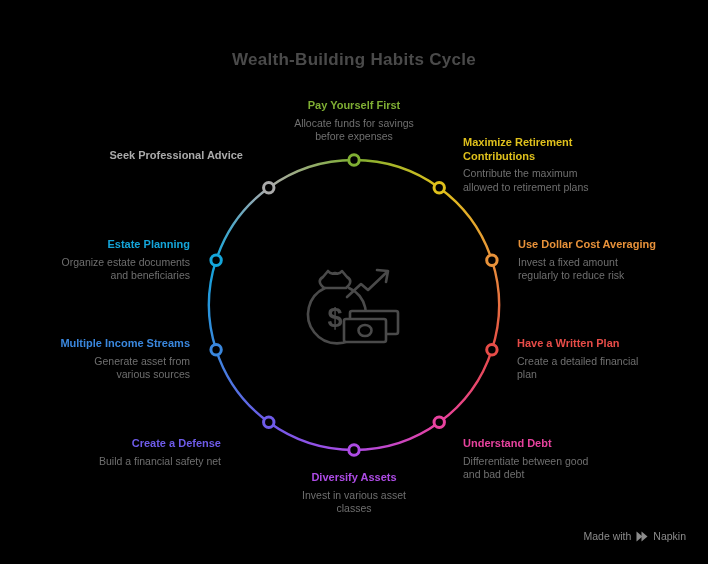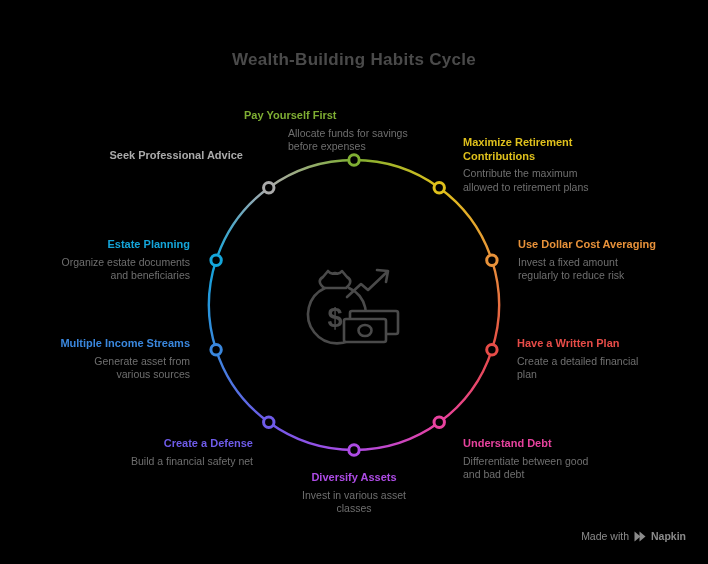--- a/index.html
+++ b/index.html
@@ -10,46 +10,46 @@
   }
   #stage{position:absolute;inset:0;}
   #page-title{
     position:absolute;top:50px;left:0;width:708px;text-align:center;
     font-size:17px;font-weight:700;letter-spacing:.3px;
   }
   #ring{position:absolute;left:0;top:0;}
   .item{position:absolute;}
   .item .t{font-size:11px;font-weight:700;line-height:1.24;}
   .item .d{font-size:10.5px;line-height:1.32;margin-top:4px;color:#6f6f6f;}
-  #i0{left:244px;top:109px;width:220px;}
+  #i0{left:244px;top:99px;width:220px;text-align:center;}
   #i0 .d{width:132px;margin:4px auto 0;}
   #i1{left:463px;top:136px;width:150px;}
   #i1 .t{max-width:124px;}
   #i1 .d{width:142px;}
   #i2{left:518px;top:238px;width:165px;}
   #i2 .d{width:120px;}
   #i3{left:517px;top:337px;width:150px;}
   #i3 .d{width:138px;}
   #i4{left:463px;top:437px;width:150px;}
   #i4 .d{width:134px;}
   #i5{left:254px;top:471px;width:200px;text-align:center;}
   #i5 .d{width:124px;margin:4px auto 0;}
-  #i6{right:455px;top:437px;width:210px;text-align:right;}
+  #i6{right:487px;top:437px;width:210px;text-align:right;}
   #i7{right:518px;top:337px;width:180px;text-align:right;}
   #i7 .d{width:112px;margin-left:auto;}
   #i8{right:518px;top:238px;width:180px;text-align:right;}
   #i8 .d{width:134px;margin-left:auto;}
   #i9{right:465px;top:149px;width:190px;text-align:right;}
   #i9 .d{width:132px;margin-left:auto;}
   #center-icon{position:absolute;left:285px;top:255px;}
   #footer{
     position:absolute;top:530px;right:22px;display:flex;align-items:flex-end;gap:5px;
     font-size:10.5px;color:#8b8b8b;cursor:pointer;
   }
-  #footer .brand{font-weight:700;}
+  #footer .brand{font-weight:400;}
 </style>
 </head>
 <body>
 
 <div id="stage">
 
   <div id="page-title" style="color: rgb(74, 74, 74);">Wealth-Building Habits Cycle</div>
 
   <svg id="ring" width="708" height="564" viewBox="0 0 708 564">
       <defs>

